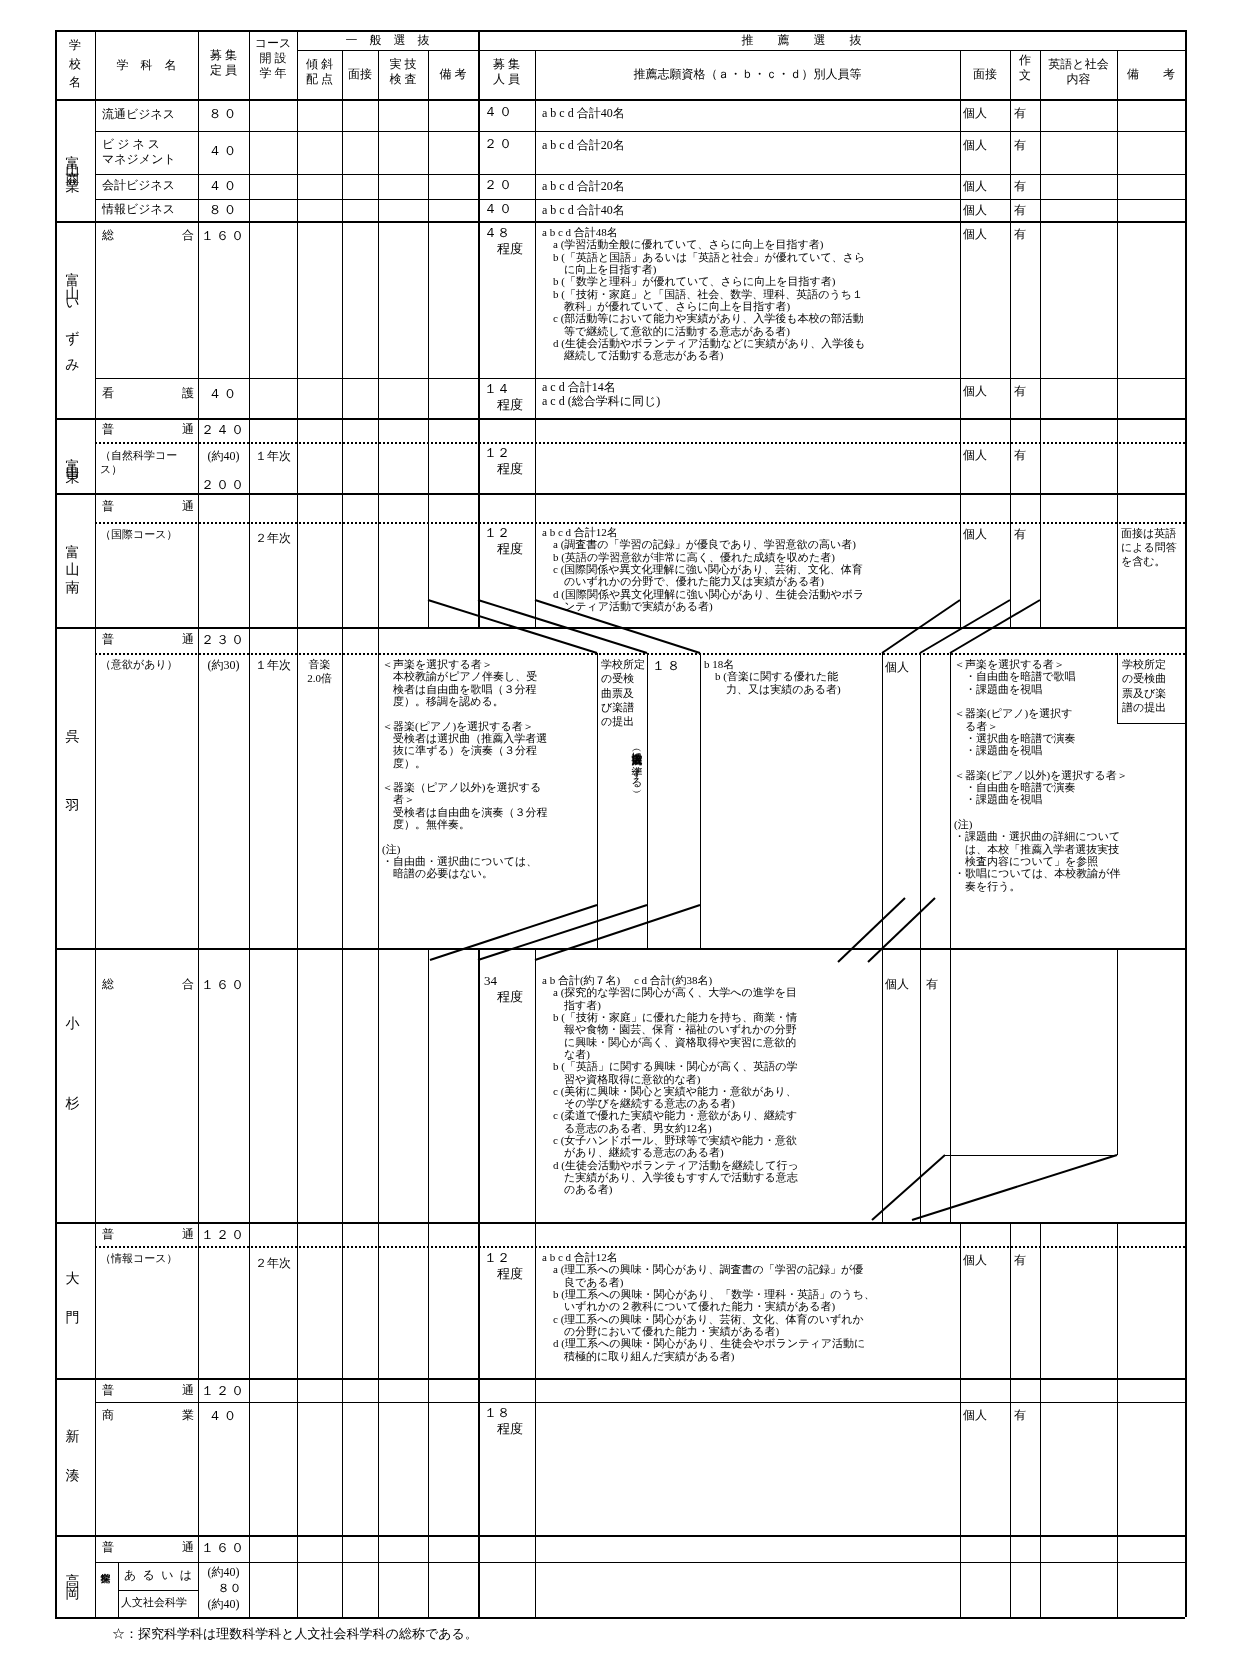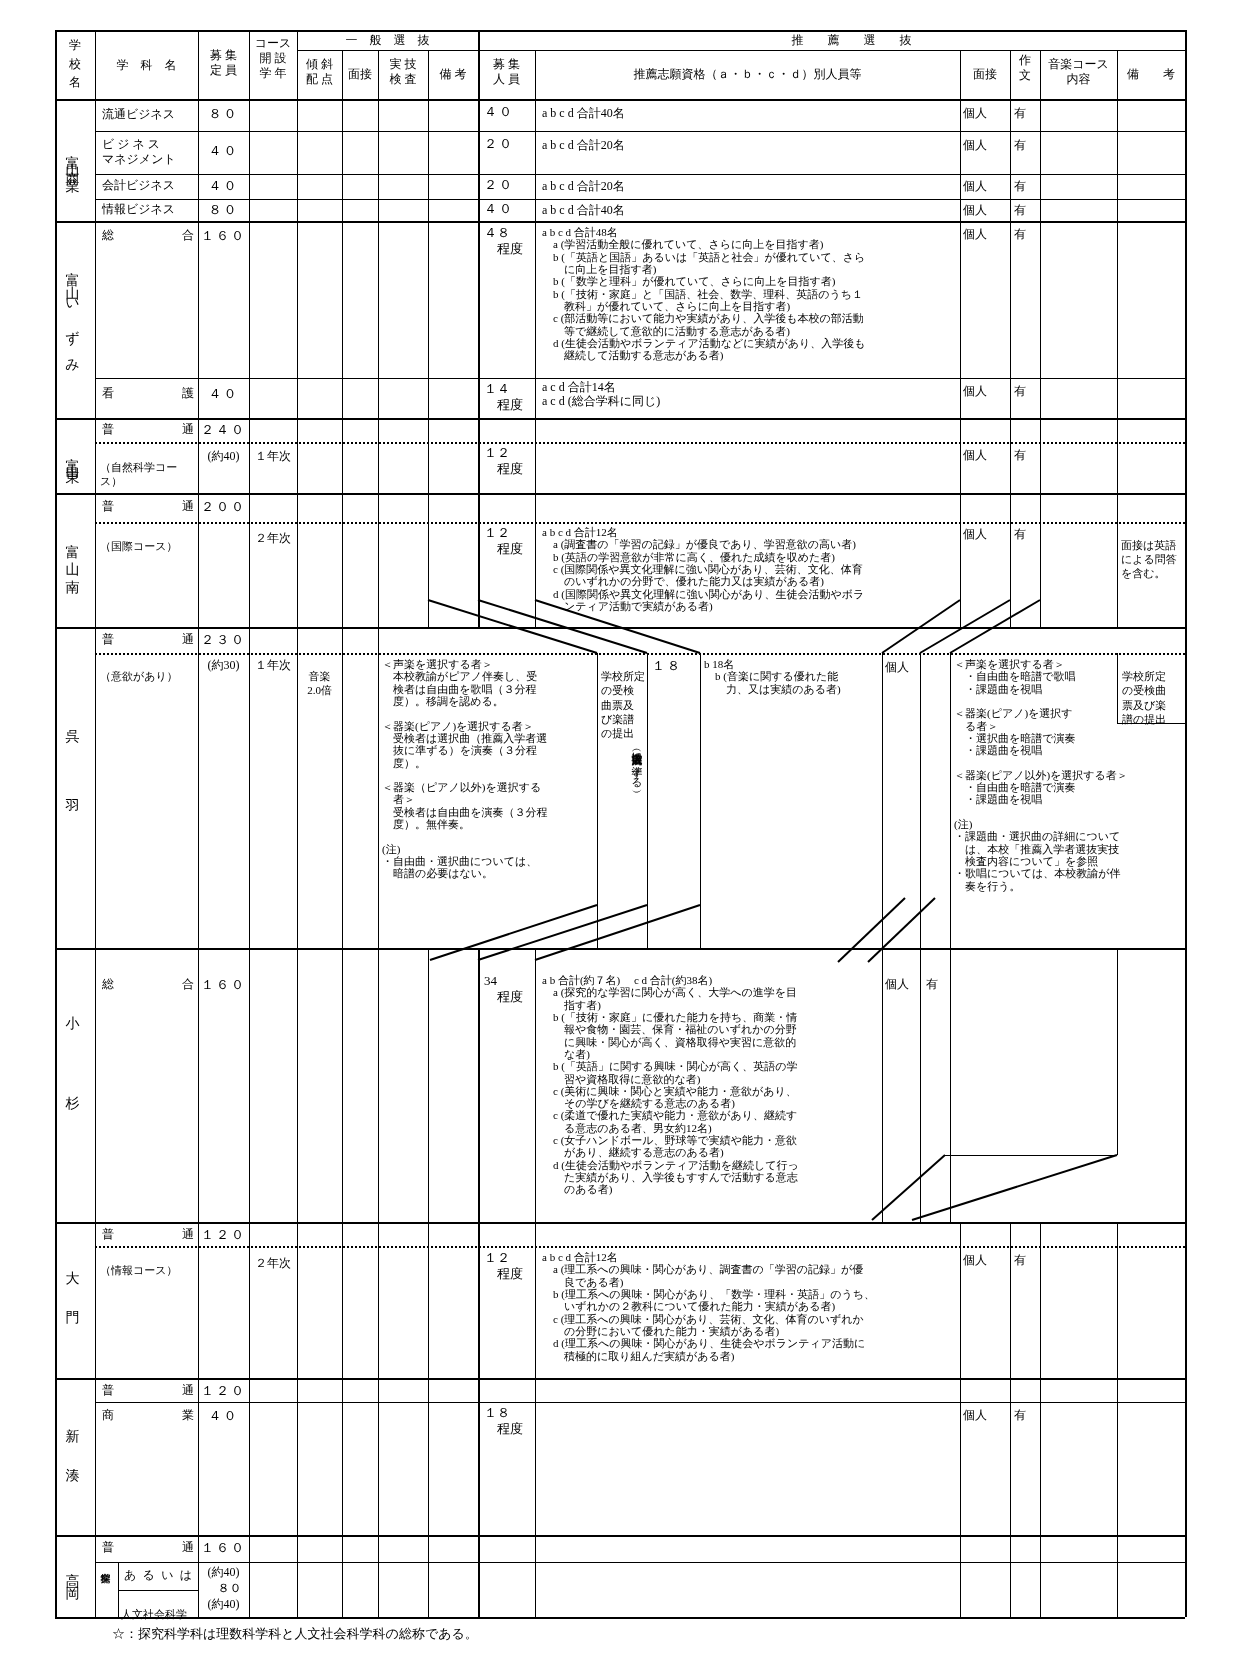--- a/index.html
+++ b/index.html
@@ -3,21 +3,21 @@
 <meta charset="utf-8">
 <style>
   html,body{margin:0;padding:0;background:#fff;}
   #page{position:relative;width:1238px;height:1671px;background:#fff;color:#000;
         font-family:"Liberation Serif","DejaVu Serif",serif;}
   .t{position:absolute;font-size:12px;line-height:1.25;white-space:pre-wrap;
      font-family:"Liberation Serif","DejaVu Serif",serif;}
   .c{text-align:center;}
   .just{text-align:justify;text-align-last:justify;}
   .blk{font-size:11px;line-height:1.12;}
-  .s11{font-size:11px;margin-top:12px;}
+  .s11{font-size:11px;}
   .num{font-size:13px;letter-spacing:2px;}
   .vname{position:absolute;writing-mode:vertical-rl;text-align:center;font-size:14px;
          white-space:pre;}
   .vtxt{position:absolute;writing-mode:vertical-rl;font-size:11px;white-space:pre;}
   .hl{position:absolute;height:0;border-top:1px solid #000;}
   .h2{position:absolute;height:0;border-top:2px solid #000;}
   .hdot{position:absolute;height:0;border-top:2px dotted #000;}
   .vl{position:absolute;width:0;border-left:1px solid #000;}
   .v2{position:absolute;width:0;border-left:2px solid #000;}
   svg.skew{position:absolute;left:0;top:0;pointer-events:none;}
@@ -112,28 +112,28 @@
   <div class="t c" style="left:249px;top:36px;width:48px">コース
 開 設
 学 年</div>
   <div class="t c" style="left:297px;top:33px;width:181px">一　般　選　抜</div>
   <div class="t c" style="left:297px;top:57px;width:45px">傾 斜
 配 点</div>
   <div class="t c" style="left:342px;top:67px;width:36px">面接</div>
   <div class="t c" style="left:378px;top:57px;width:50px">実 技
 検 査</div>
   <div class="t c" style="left:428px;top:67px;width:50px">備 考</div>
-  <div class="t c" style="left:500px;top:33px;width:703px">推　　薦　　選　　抜</div>
+  <div class="t c" style="left:450px;top:33px;width:703px">推　　薦　　選　　抜</div>
   <div class="t c" style="left:478px;top:57px;width:57px">募 集
 人 員</div>
   <div class="t c" style="left:535px;top:67px;width:425px">推薦志願資格（ａ・ｂ・ｃ・ｄ）別人員等</div>
   <div class="t c" style="left:960px;top:67px;width:50px">面接</div>
   <div class="t c" style="left:1010px;top:53px;width:30px">作
 文</div>
-  <div class="t c" style="left:1040px;top:57px;width:77px">音楽コース
+  <div class="t c" style="left:1040px;top:57px;width:77px">英語と社会
 内容</div>
   <div class="t c" style="left:1117px;top:67px;width:68px">備　　考</div>
 
   <div class="vname" style="left:63px;top:99px;height:122px;letter-spacing:8px">富山商業</div>
   <div class="t" style="left:102px;top:107px;width:96px">流通ビジネス</div>
   <div class="t c num" style="left:198px;top:106px;width:51px">８０</div>
   <div class="t num" style="left:484px;top:104px;width:48px">４０</div>
   <div class="t" style="left:542px;top:106px;width:414px">a b c d 合計40名</div>
   <div class="t" style="left:963px;top:106px;width:44px">個人</div>
   <div class="t" style="left:1014px;top:106px;width:24px">有</div>
@@ -194,21 +194,21 @@
   <div class="t s11" style="left:100px;top:449px;width:98px">（自然科学コース）</div>
   <div class="t c" style="left:198px;top:449px;width:51px">(約40)</div>
   <div class="t c" style="left:250px;top:449px;width:46px">１年次</div>
   <div class="t num" style="left:484px;top:445px;width:48px;letter-spacing:0">１２
 　程度</div>
   <div class="t" style="left:963px;top:448px;width:44px">個人</div>
   <div class="t" style="left:1014px;top:448px;width:24px">有</div>
 
   <div class="vname" style="left:63px;top:493px;height:134px;letter-spacing:18px">富山南</div>
   <div class="t just" style="left:102px;top:499px;width:92px">普　　通</div>
-  <div class="t c num" style="left:198px;top:499px;width:51px">２００</div>
+  <div class="t c num" style="left:198px;top:477px;width:51px">２００</div>
   <div class="t s11" style="left:100px;top:528px;width:98px">（国際コース）</div>
   <div class="t c" style="left:250px;top:531px;width:46px">２年次</div>
   <div class="t num" style="left:484px;top:525px;width:48px;letter-spacing:0">１２
 　程度</div>
   <div class="t blk" style="left:542px;top:526px;width:414px">a b c d 合計12名
 　a (調査書の「学習の記録」が優良であり、学習意欲の高い者)
 　b (英語の学習意欲が非常に高く、優れた成績を収めた者)
 　c (国際関係や異文化理解に強い関心があり、芸術、文化、体育
 　　のいずれかの分野で、優れた能力又は実績がある者)
 　d (国際関係や異文化理解に強い関心があり、生徒会活動やボラ

